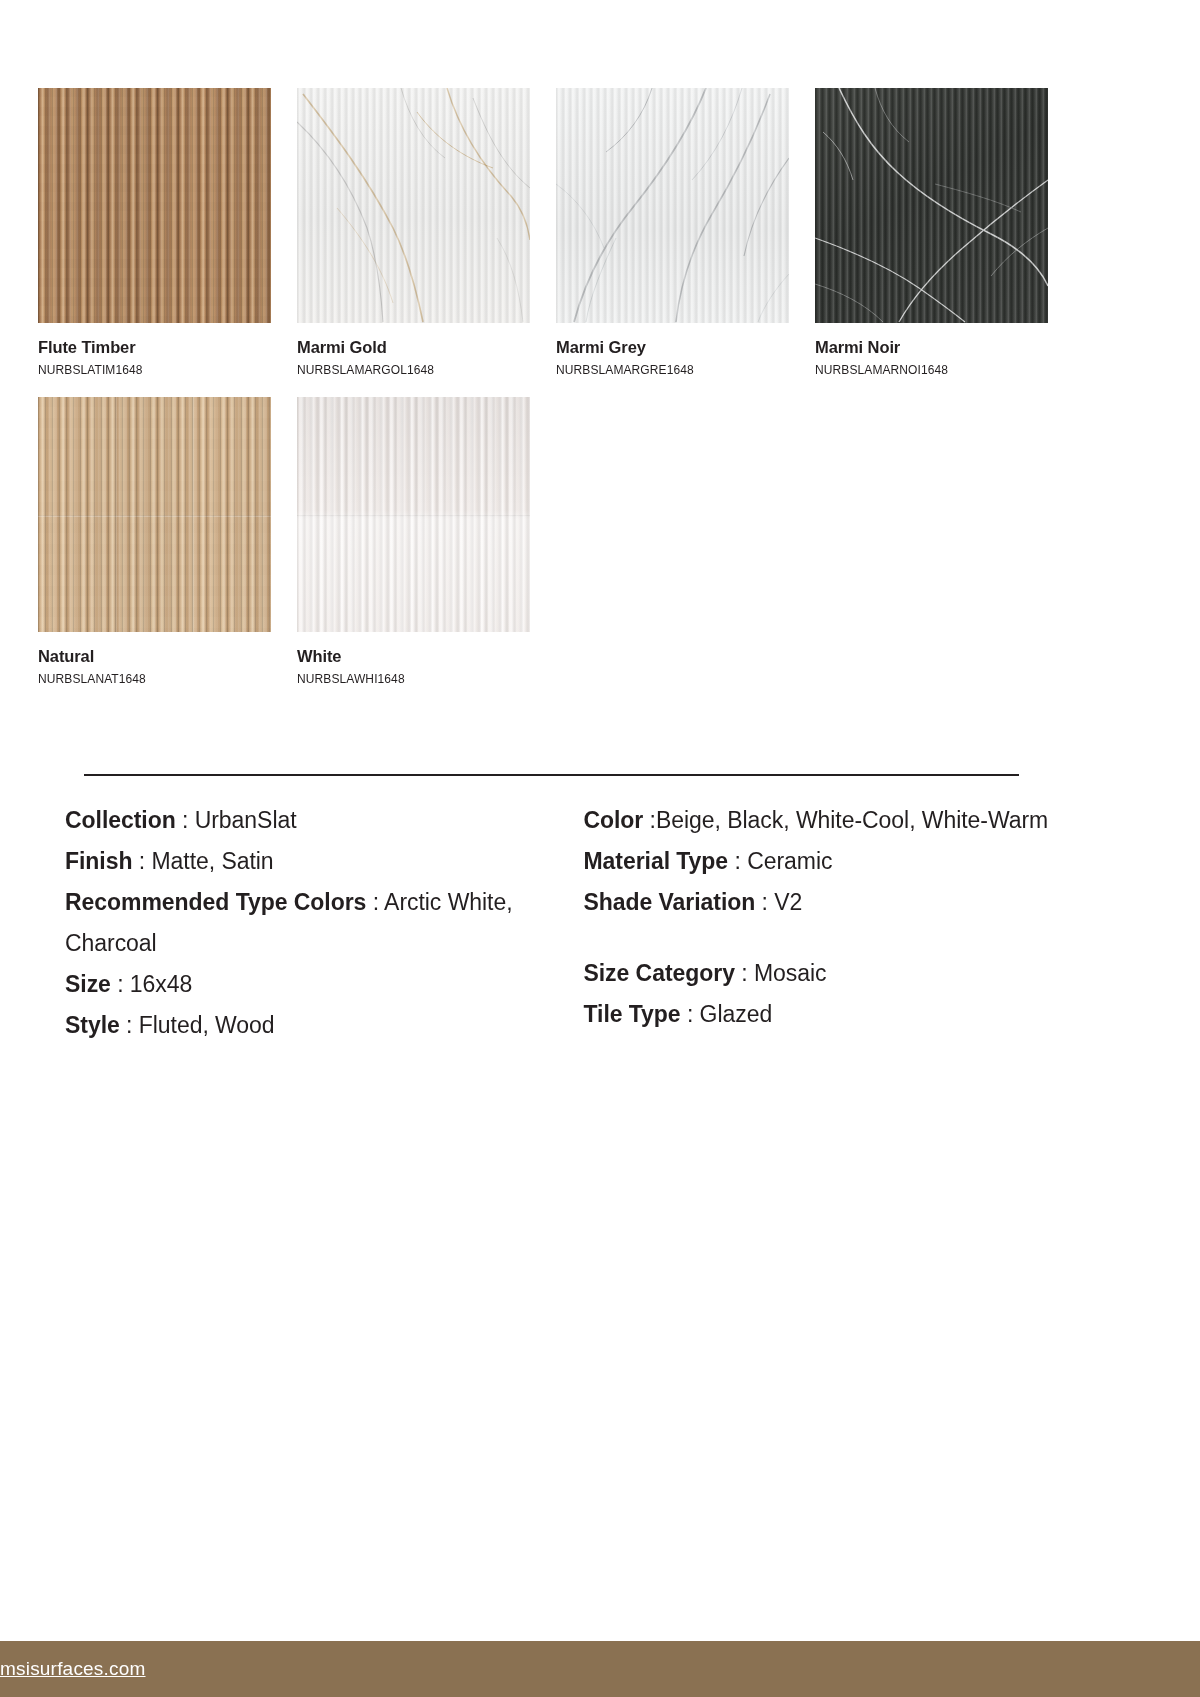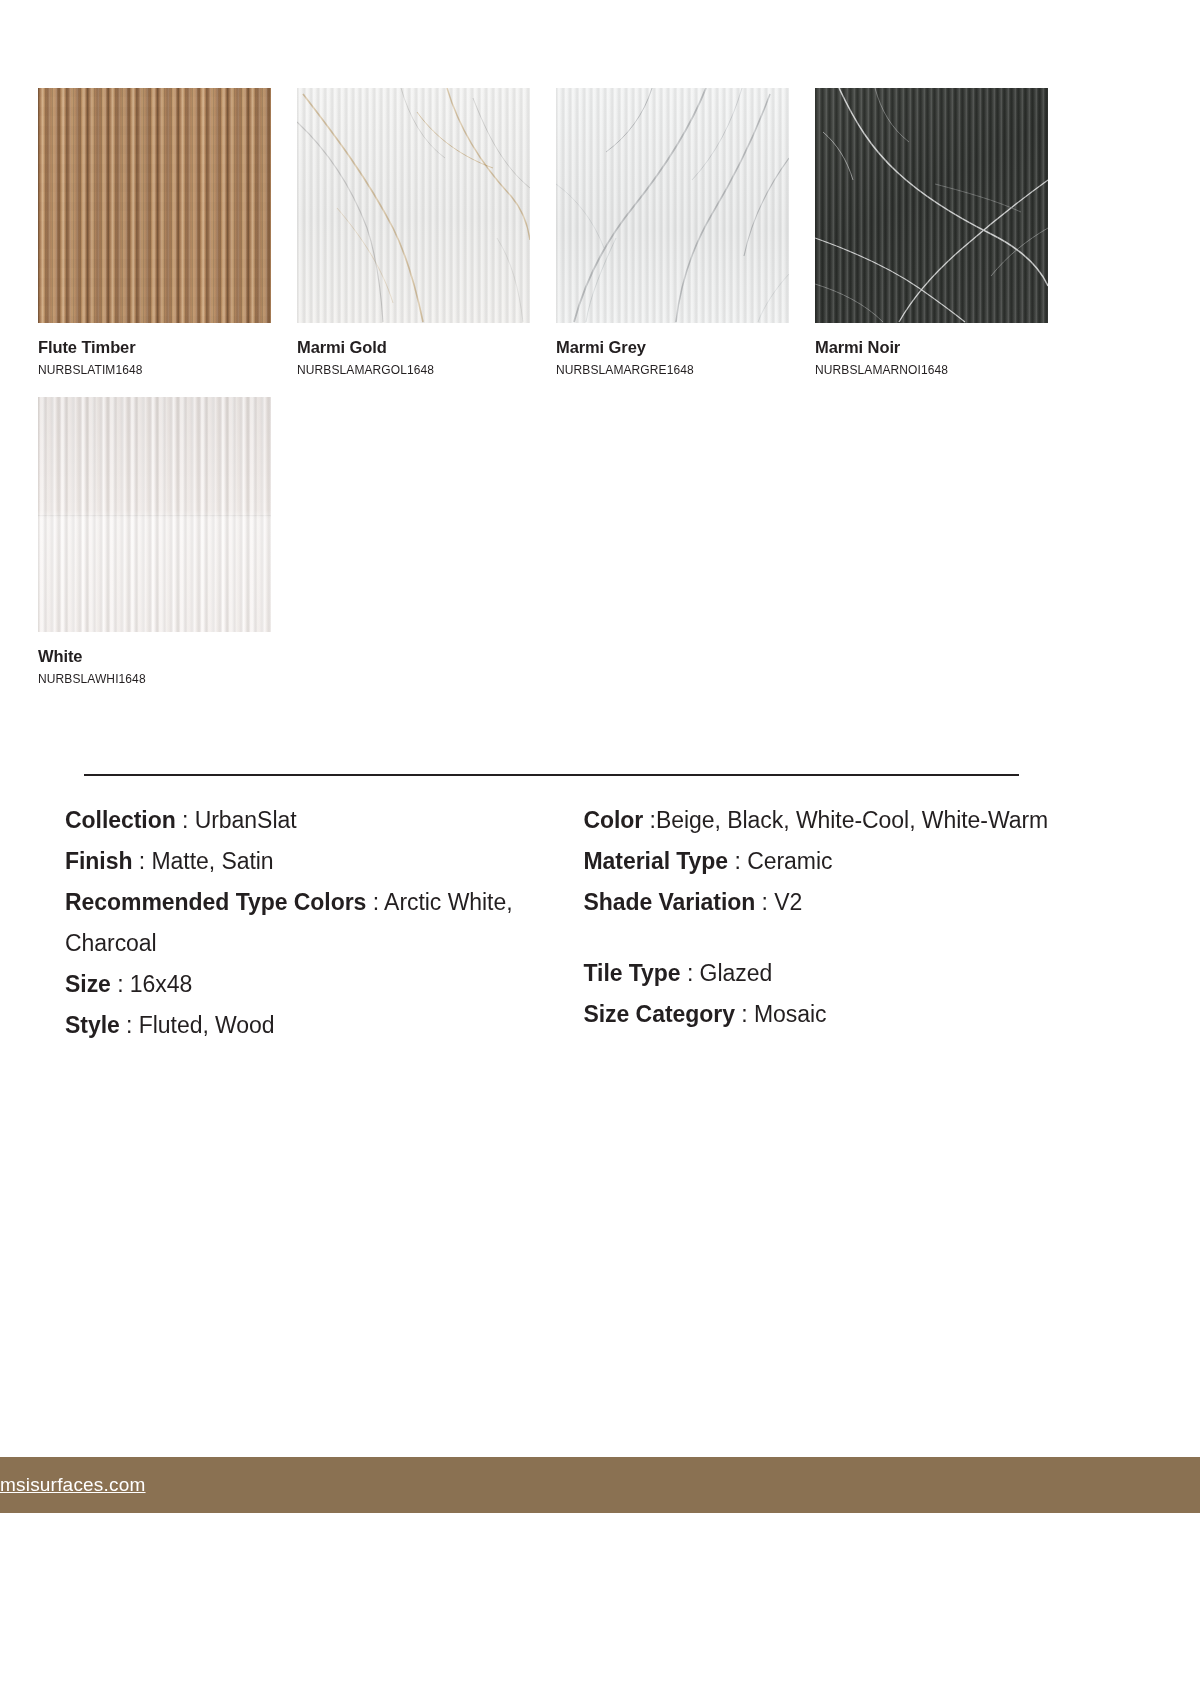--- a/index.html
+++ b/index.html
@@ -5,21 +5,21 @@
 <style>
   * { margin:0; padding:0; box-sizing:border-box; }
   html, body {
     width:1200px; height:1697px;
     background:#ffffff;
     font-family:"Liberation Sans", sans-serif;
     color:#231f20;
     overflow:hidden;
     position:relative;
   }
-  .page { position:relative; width:1200px; height:1513px; background:#fff; }
+  .page { position:relative; width:1200px; height:1697px; background:#fff; }
 
   
   .swatch-grid {
     position:absolute;
     left:38px; top:88px;
     width:1020px;
   }
   .swatch-row { display:flex; }
   .swatch-row + .swatch-row { margin-top:20px; }
   .swatch-cell {
@@ -225,20 +225,30 @@
             </g>
           </svg>
         </div>
         <div class="swatch-name">Marmi Noir</div>
         <div class="swatch-sku">NURBSLAMARNOI1648</div>
       </div>
     </div>
 
     <div class="swatch-row">
 
+      <div class="swatch-cell">
+        <div class="swatch-img tex-natural flute">
+          <div class="grain"></div>
+          <div class="seam"></div>
+          <div class="seam-v" style="left:33%"></div>
+          <div class="seam-v" style="left:66%"></div>
+        </div>
+        <div class="swatch-name">Natural</div>
+        <div class="swatch-sku">NURBSLANAT1648</div>
+      </div>
 
       <div class="swatch-cell">
         <div class="swatch-img tex-white flute-soft">
           <div class="grain"></div>
           <div class="seam"></div>
         </div>
         <div class="swatch-name">White</div>
         <div class="swatch-sku">NURBSLAWHI1648</div>
       </div>
 
@@ -274,24 +284,24 @@
         <b>Color</b><span> :</span><span>Beige, Black, White-Cool, White-Warm</span>
       </div>
       <div class="spec-line">
         <b>Material Type</b><span> : </span><span>Ceramic</span>
       </div>
       <div class="spec-line">
         <b>Shade Variation</b><span> : </span><span>V2</span>
       </div>
       <div class="spec-gap"></div>
       <div class="spec-line">
+        <b>Size Category</b><span> : </span><span>Mosaic</span>
+      </div>
+      <div class="spec-line">
         <b>Tile Type</b><span> : </span><span>Glazed</span>
-      </div>
-      <div class="spec-line">
-        <b>Size Category</b><span> : </span><span>Mosaic</span>
       </div>
     </div>
   </div>
 
   <div class="footer" style="background: rgb(138, 113, 82);">
     <a class="footer-url" href="#">msisurfaces.com</a>
   </div>
 
 </div>
 

